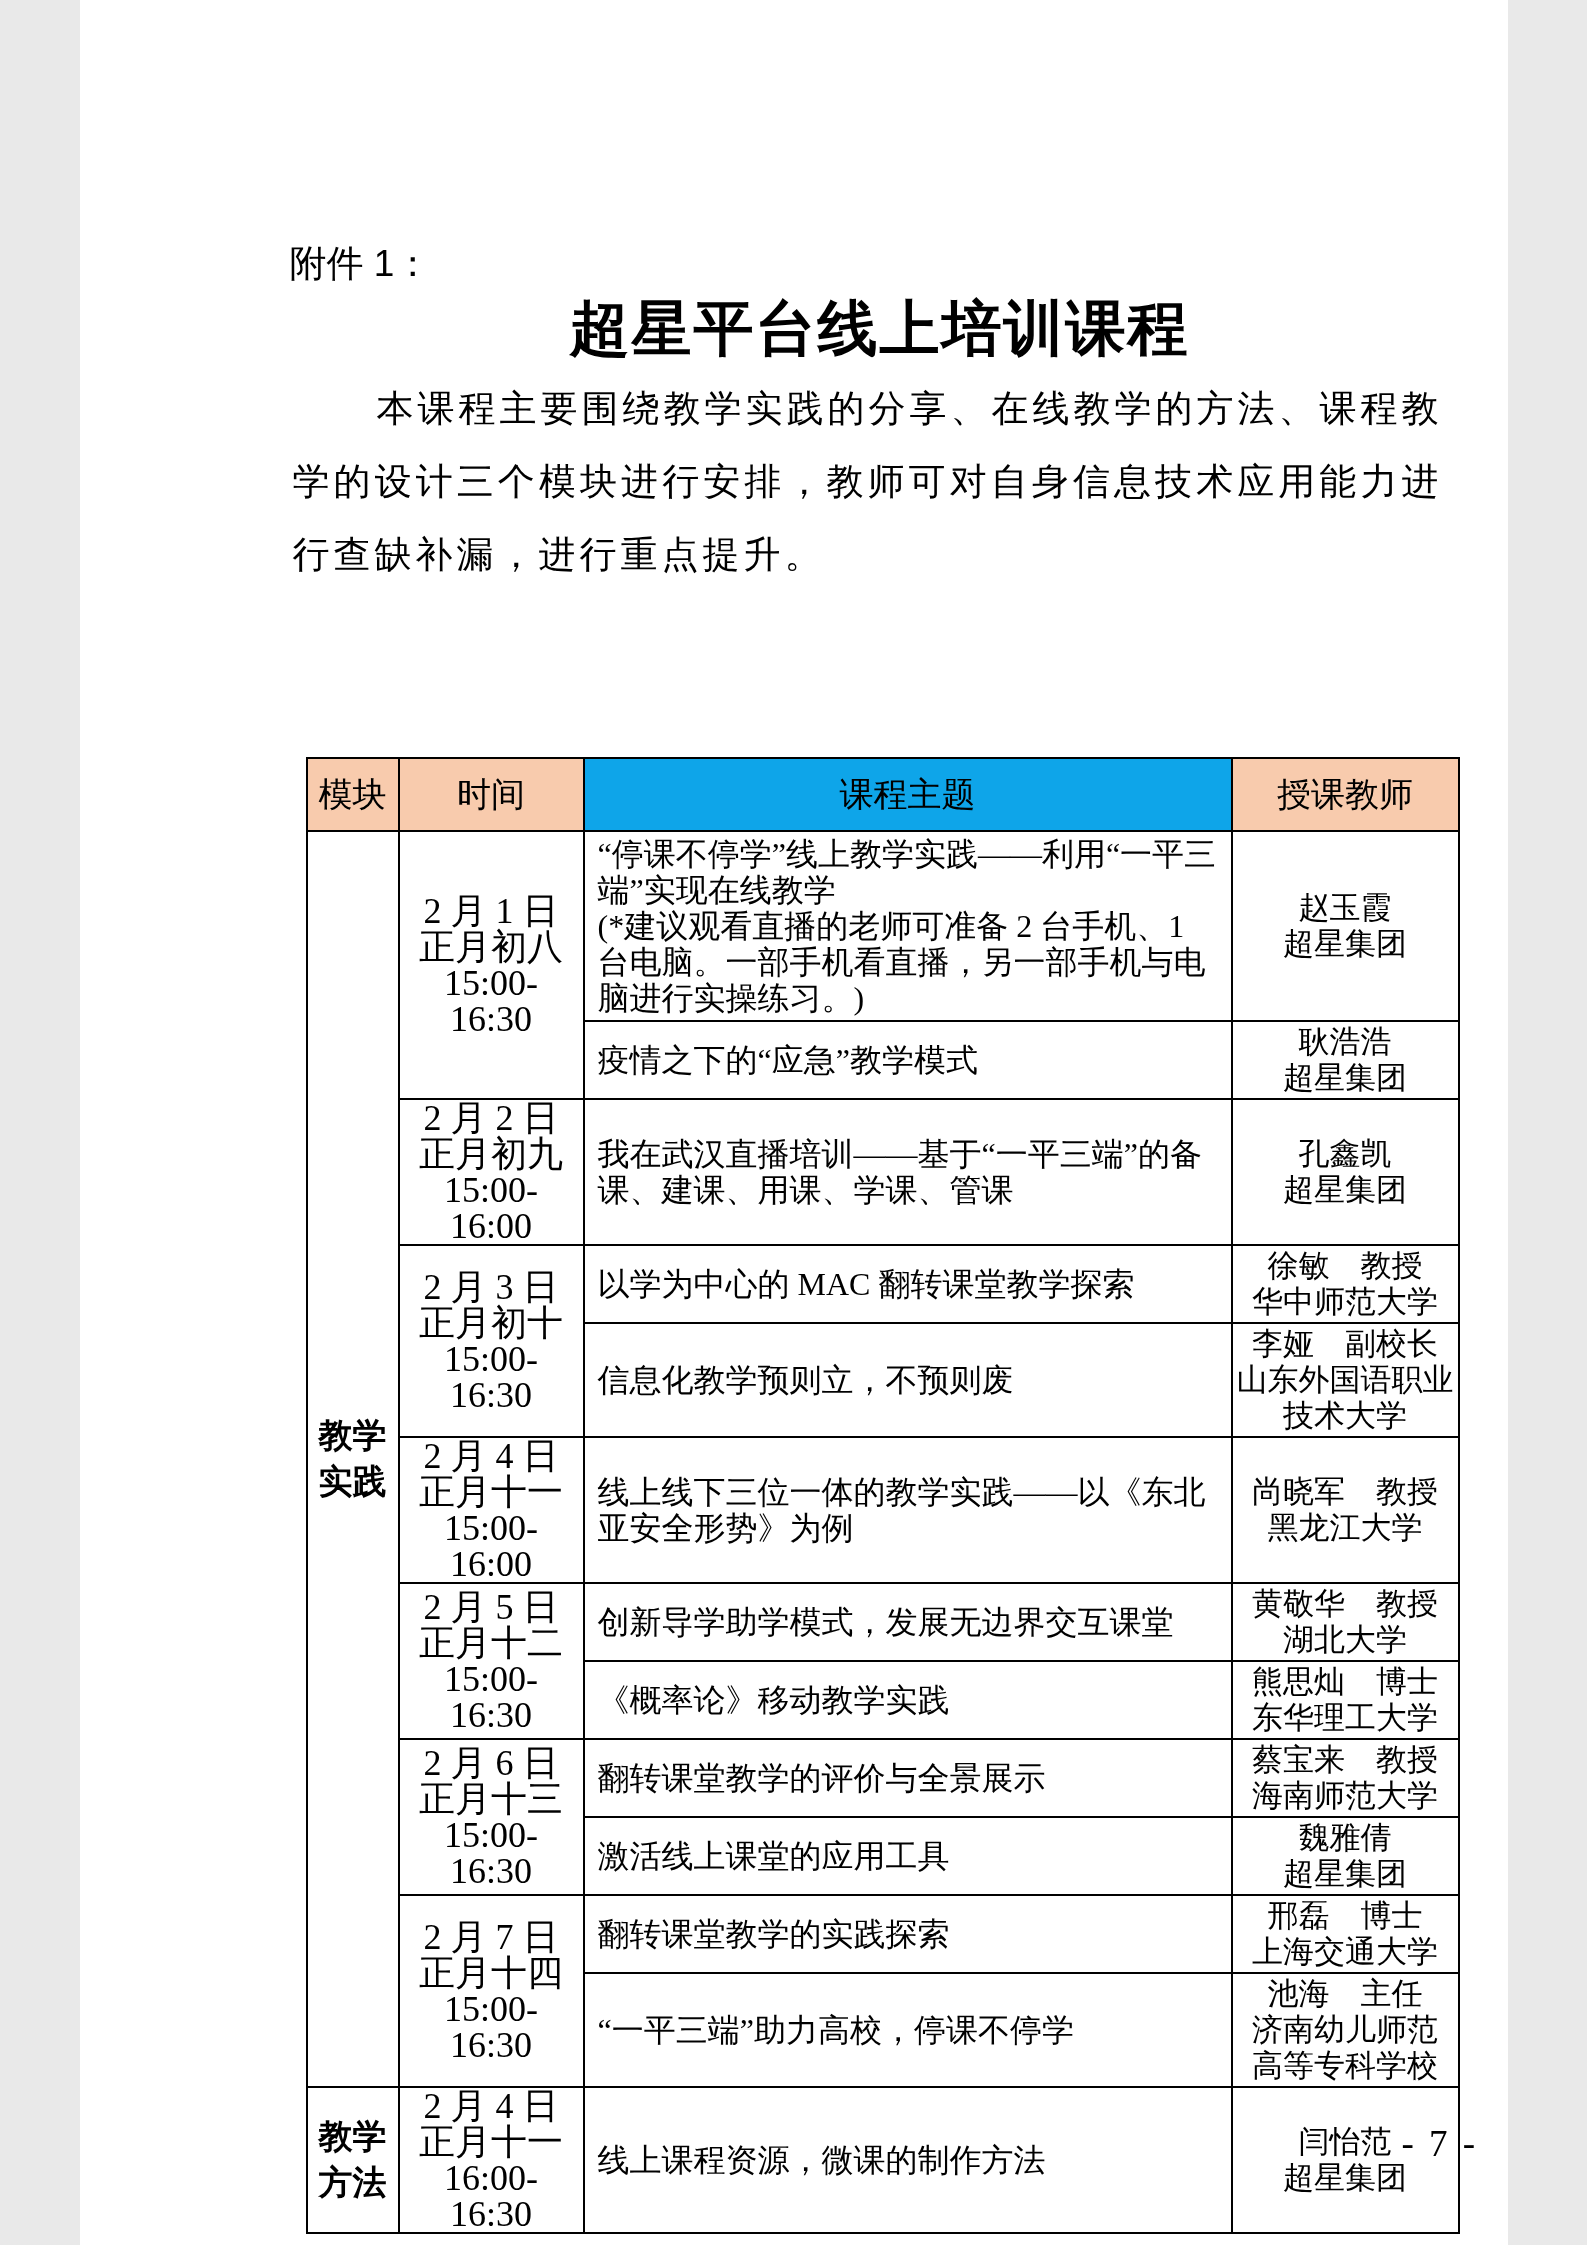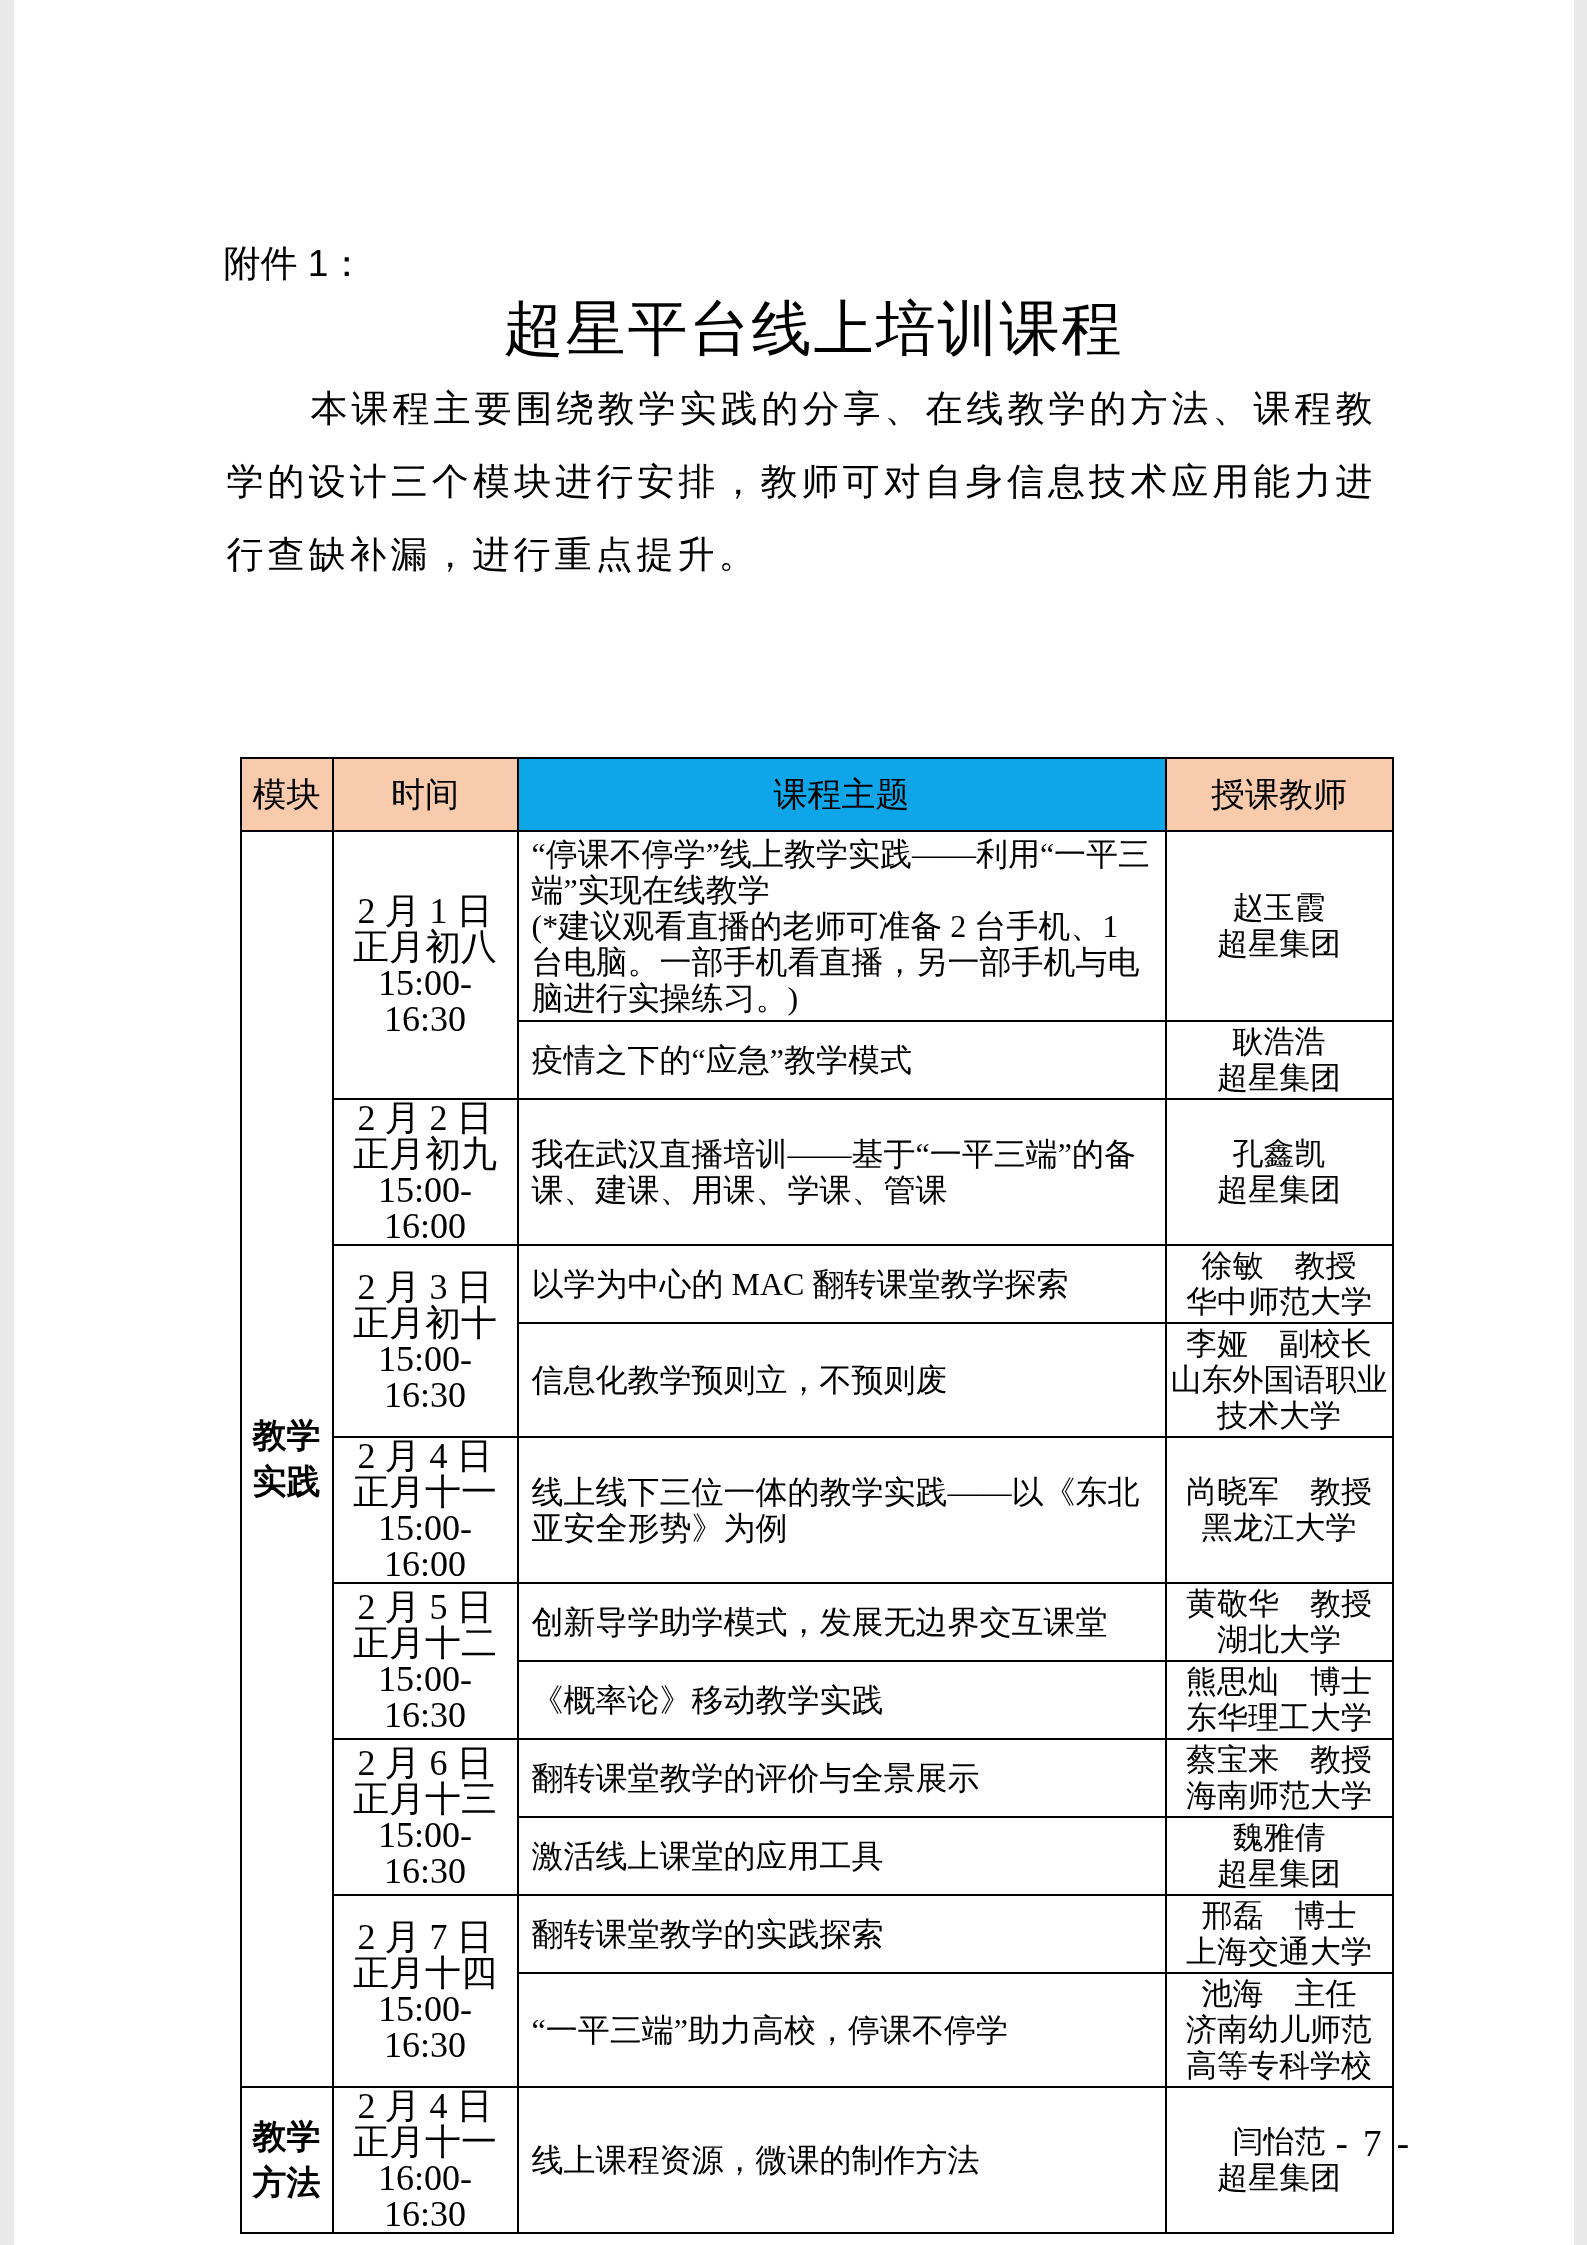--- a/index.html
+++ b/index.html
@@ -1,33 +1,33 @@
 <!DOCTYPE html>
 <html><head>
 <meta charset="utf-8">
 <style>
   html,body { margin:0; padding:0; background:#e9e9e9; }
   .page {
     position:relative;
-    width:1560px; height:2245px;
+    width:1428px; height:2245px;
     margin:0 auto;
     background:#ffffff;
     color:#000;
     font-family:"Liberation Serif","DejaVu Serif",serif;
     overflow:hidden;
   }
   .attachment-label {
     position:absolute; left:210px; top:242px;
     font-size:37px; line-height:44px;
     font-family:"Liberation Sans","DejaVu Sans",sans-serif;
   }
   .doc-title {
     position:absolute; left:213px; top:293px; width:1174px;
     text-align:center;
-    font-size:60px; line-height:72px; font-weight:normal;
+    font-size:60px; line-height:72px; font-weight:bold;
     letter-spacing:2px;
   }
   .intro {
     position:absolute; left:213px; top:372px; width:1150px;
     font-size:37px; line-height:73px;
     text-align:justify;
     letter-spacing:4px;
   }
   .intro p { margin:0; text-indent:84px; }
   table.course-table {

